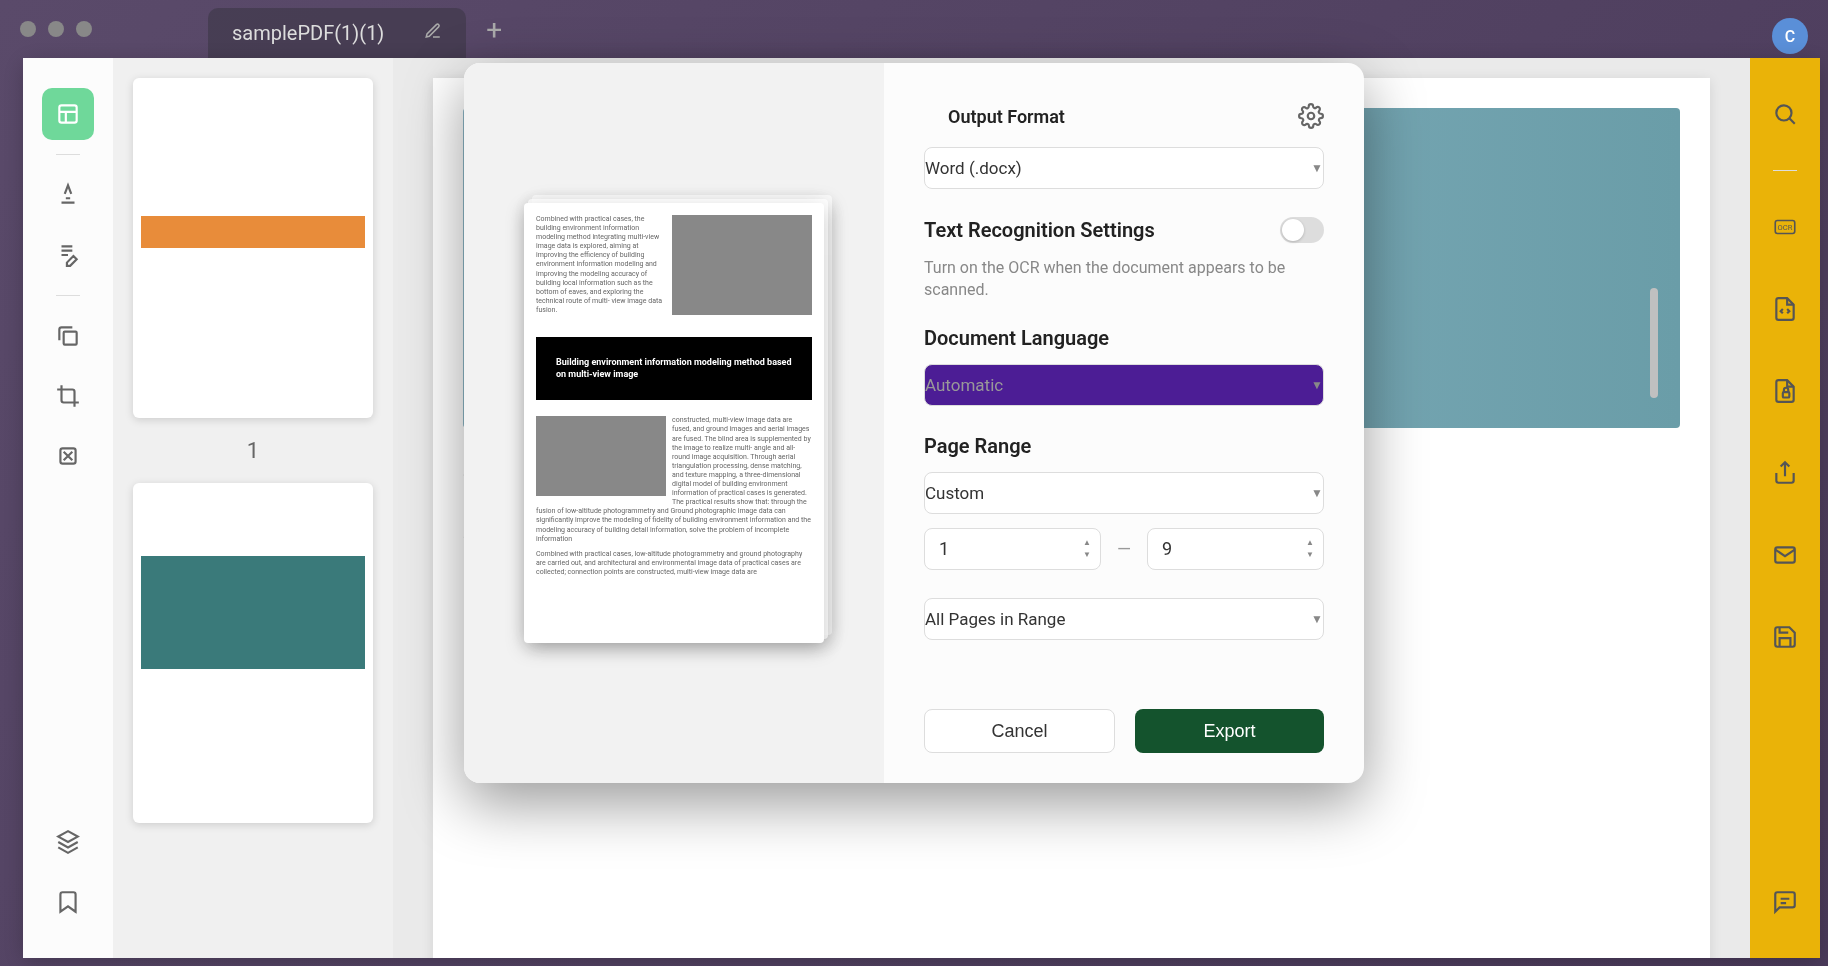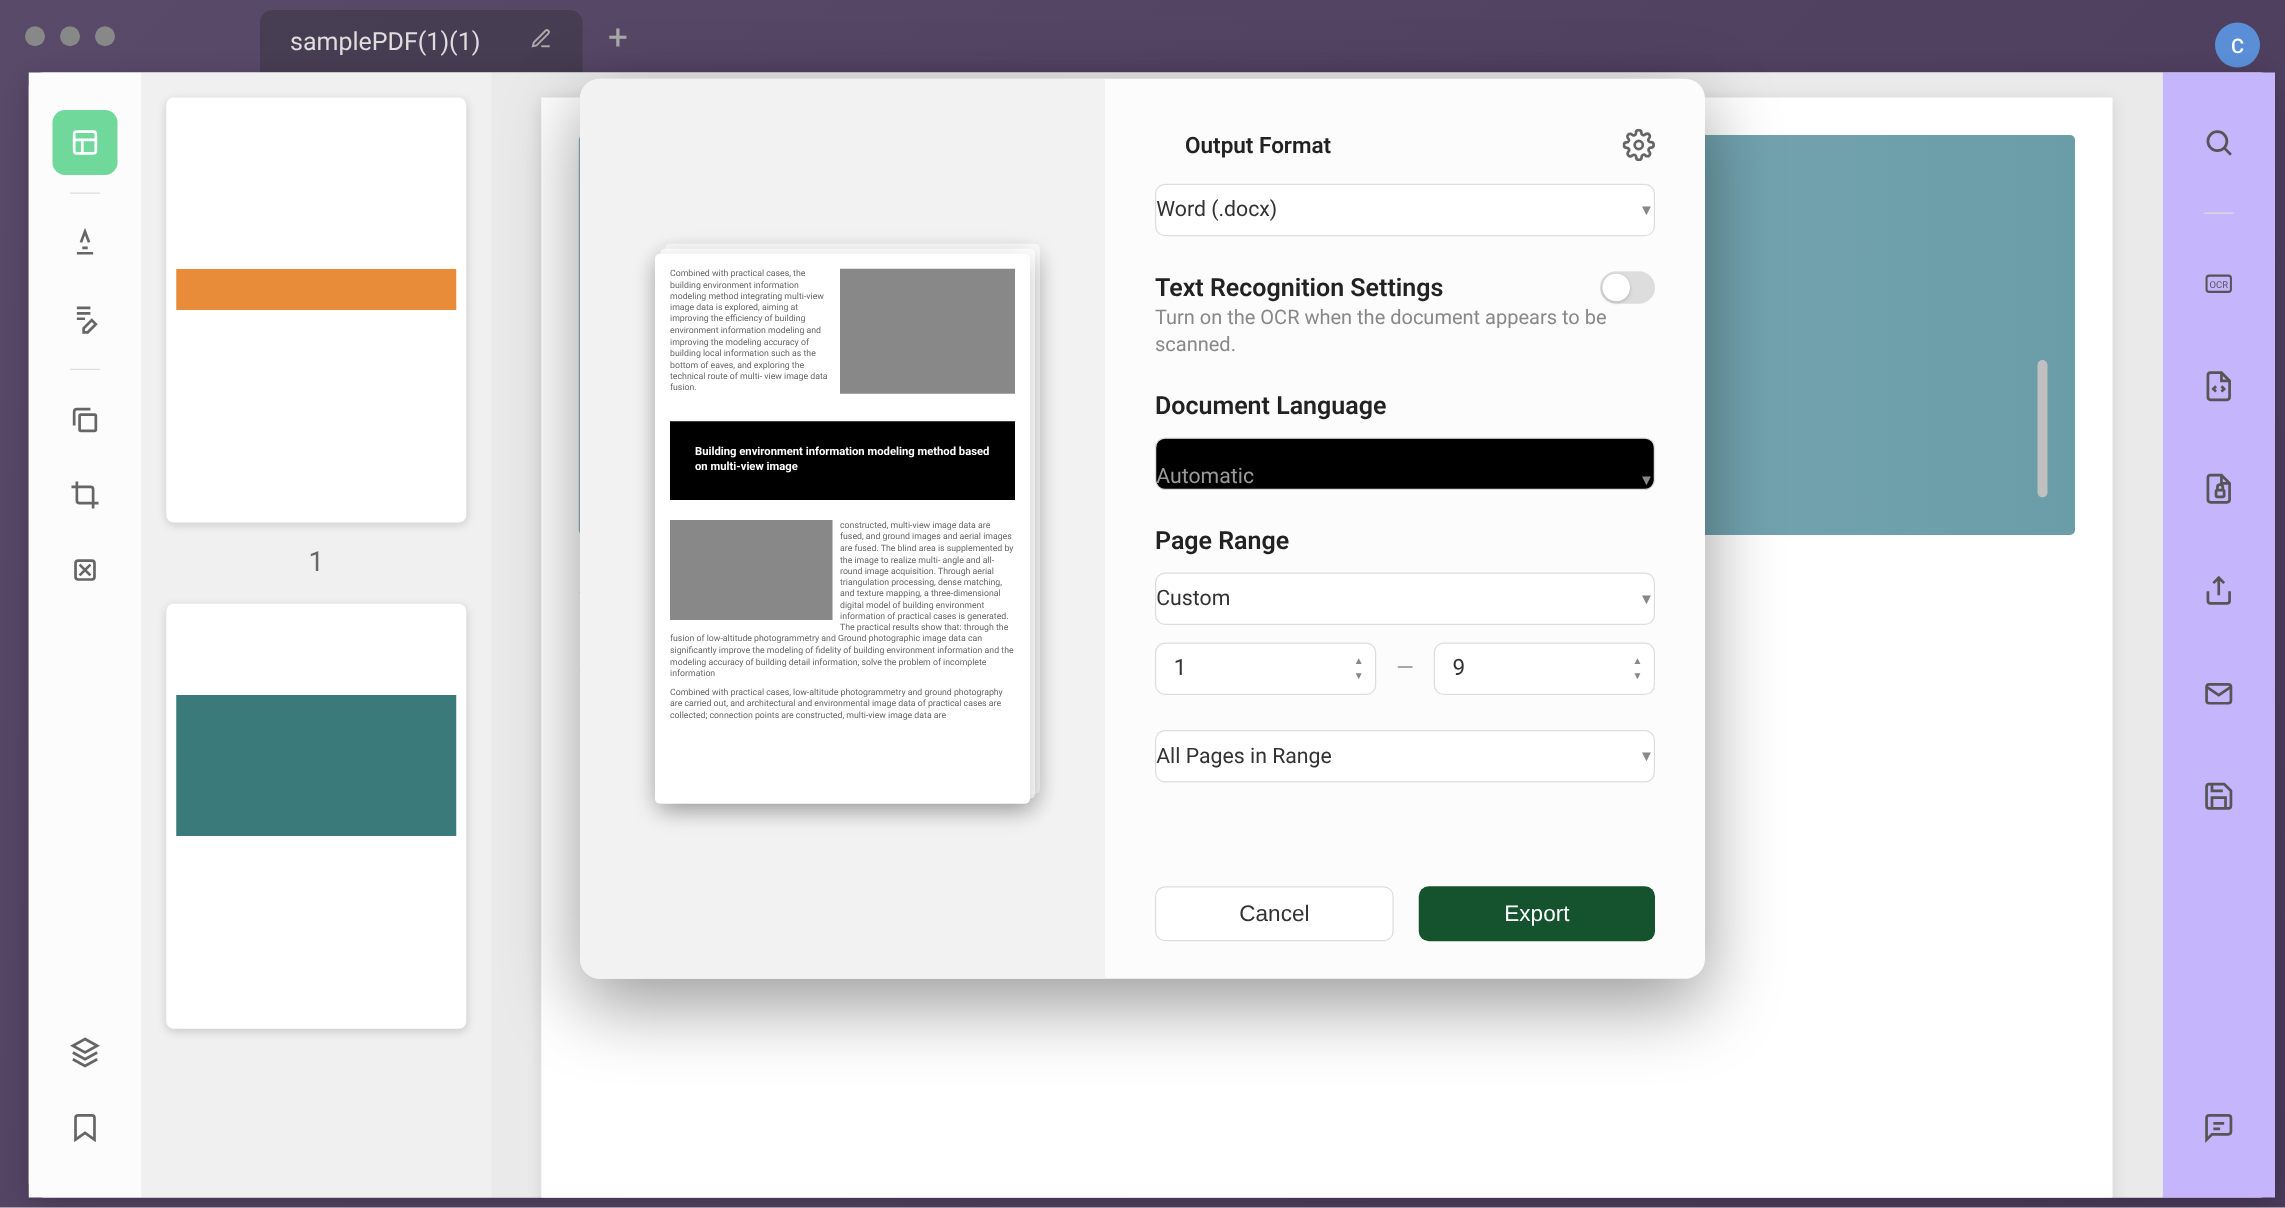--- a/index.html
+++ b/index.html
@@ -178,22 +178,22 @@
     .doc-heading {
       font-size: 24px;
       font-weight: 600;
       color: #222;
       letter-spacing: 4px;
       margin-top: 40px;
     }
     
     
     .right-sidebar {
-      width: 90px;
-      background: #c4b5fd;
+      width: 70px;
+      background: #eab308;
       display: flex;
       flex-direction: column;
       align-items: center;
       padding: 30px 0;
       gap: 30px;
     }
     .right-sidebar .sidebar-btn {
       color: #555;
     }
     .right-divider {
@@ -315,34 +315,33 @@
       font-size: 17px;
       color: #333;
       background: white;
       display: flex;
       align-items: center;
       justify-content: space-between;
       cursor: pointer;
       margin-bottom: 28px;
     }
     .form-select.disabled {
-      background: #000000;
+      background: #4c1d95;
       color: #999;
       cursor: default;
-      align-items: flex-end;
     }
     .select-arrow {
       color: #888;
       font-size: 12px;
     }
     .toggle-row {
       display: flex;
       justify-content: space-between;
       align-items: center;
-      margin-bottom: 0;
+      margin-bottom: 14px;
       gap: 32px;
     }
     .section-label {
       font-size: 20px;
       font-weight: 600;
       color: #222;
     }
     .toggle {
       width: 44px;
       height: 26px;

